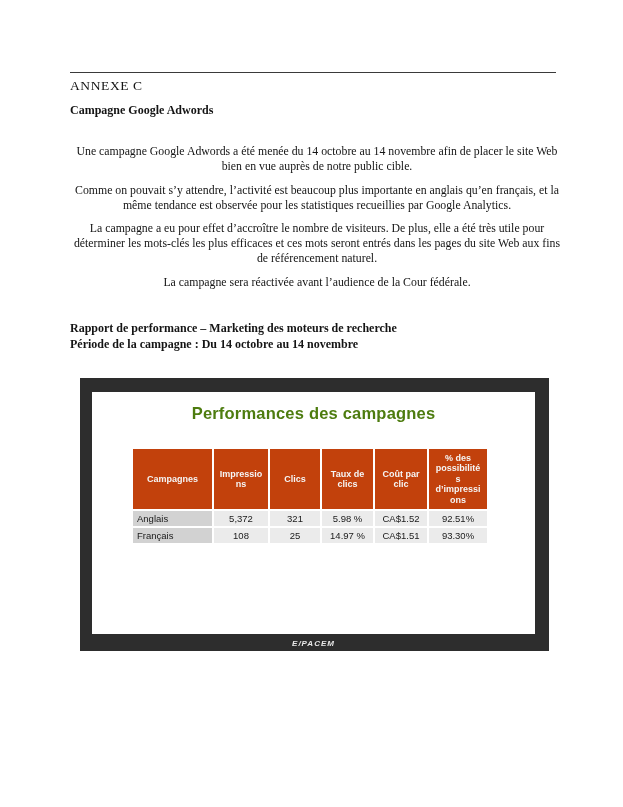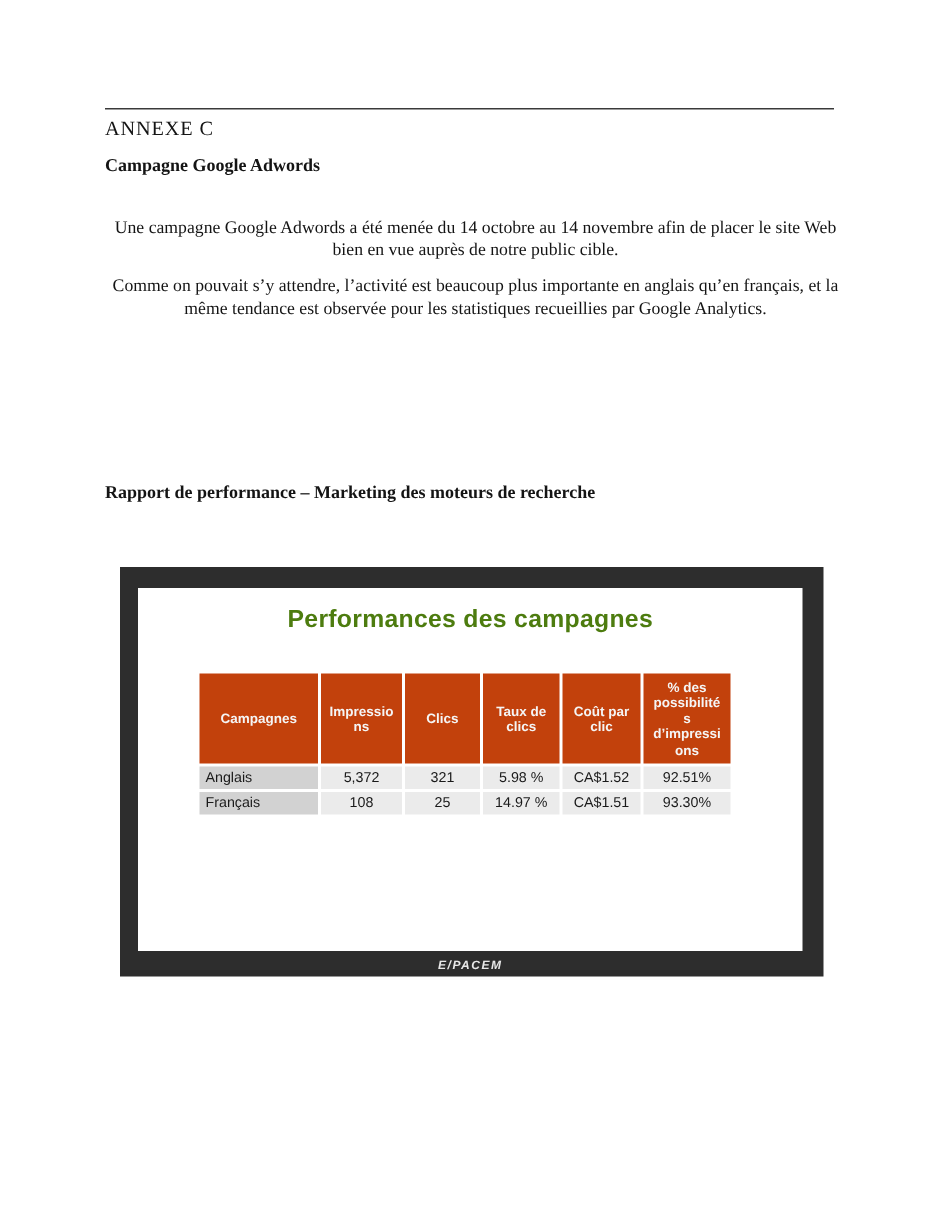--- a/index.html
+++ b/index.html
@@ -133,24 +133,27 @@
   <div class="top-rule"></div>
 
   <div class="annex-title">ANNEXE C</div>
 
   <div class="doc-subtitle">Campagne Google Adwords</div>
 
   <p class="para para-1">Une campagne Google Adwords a été menée du 14 octobre au 14 novembre afin de placer le site Web bien en vue auprès de notre public cible.</p>
 
   <p class="para para-2">Comme on pouvait s’y attendre, l’activité est beaucoup plus importante en anglais qu’en français, et la même tendance est observée pour les statistiques recueillies par Google Analytics.</p>
 
-
+  <p class="para para-3">La campagne a eu pour effet d’accroître le nombre de visiteurs. De plus, elle a été très utile pour déterminer les mots-clés les plus efficaces et ces mots seront entrés dans les pages du site Web aux fins de référencement naturel.</p>
+
+  <p class="para para-4">La campagne sera réactivée avant l’audience de la Cour fédérale.</p>
 
   <div class="report-heading">
     <div>Rapport de performance – Marketing des moteurs de recherche</div>
+    <div>Période de la campagne : Du 14 octobre au 14 novembre</div>
   </div>
 
   <div class="figure-frame">
 
     <div class="figure-title">Performances des campagnes</div>
 
     <table class="campaign-table">
       <colgroup>
         <col class="col-campagnes">
         <col class="col-impressions">

